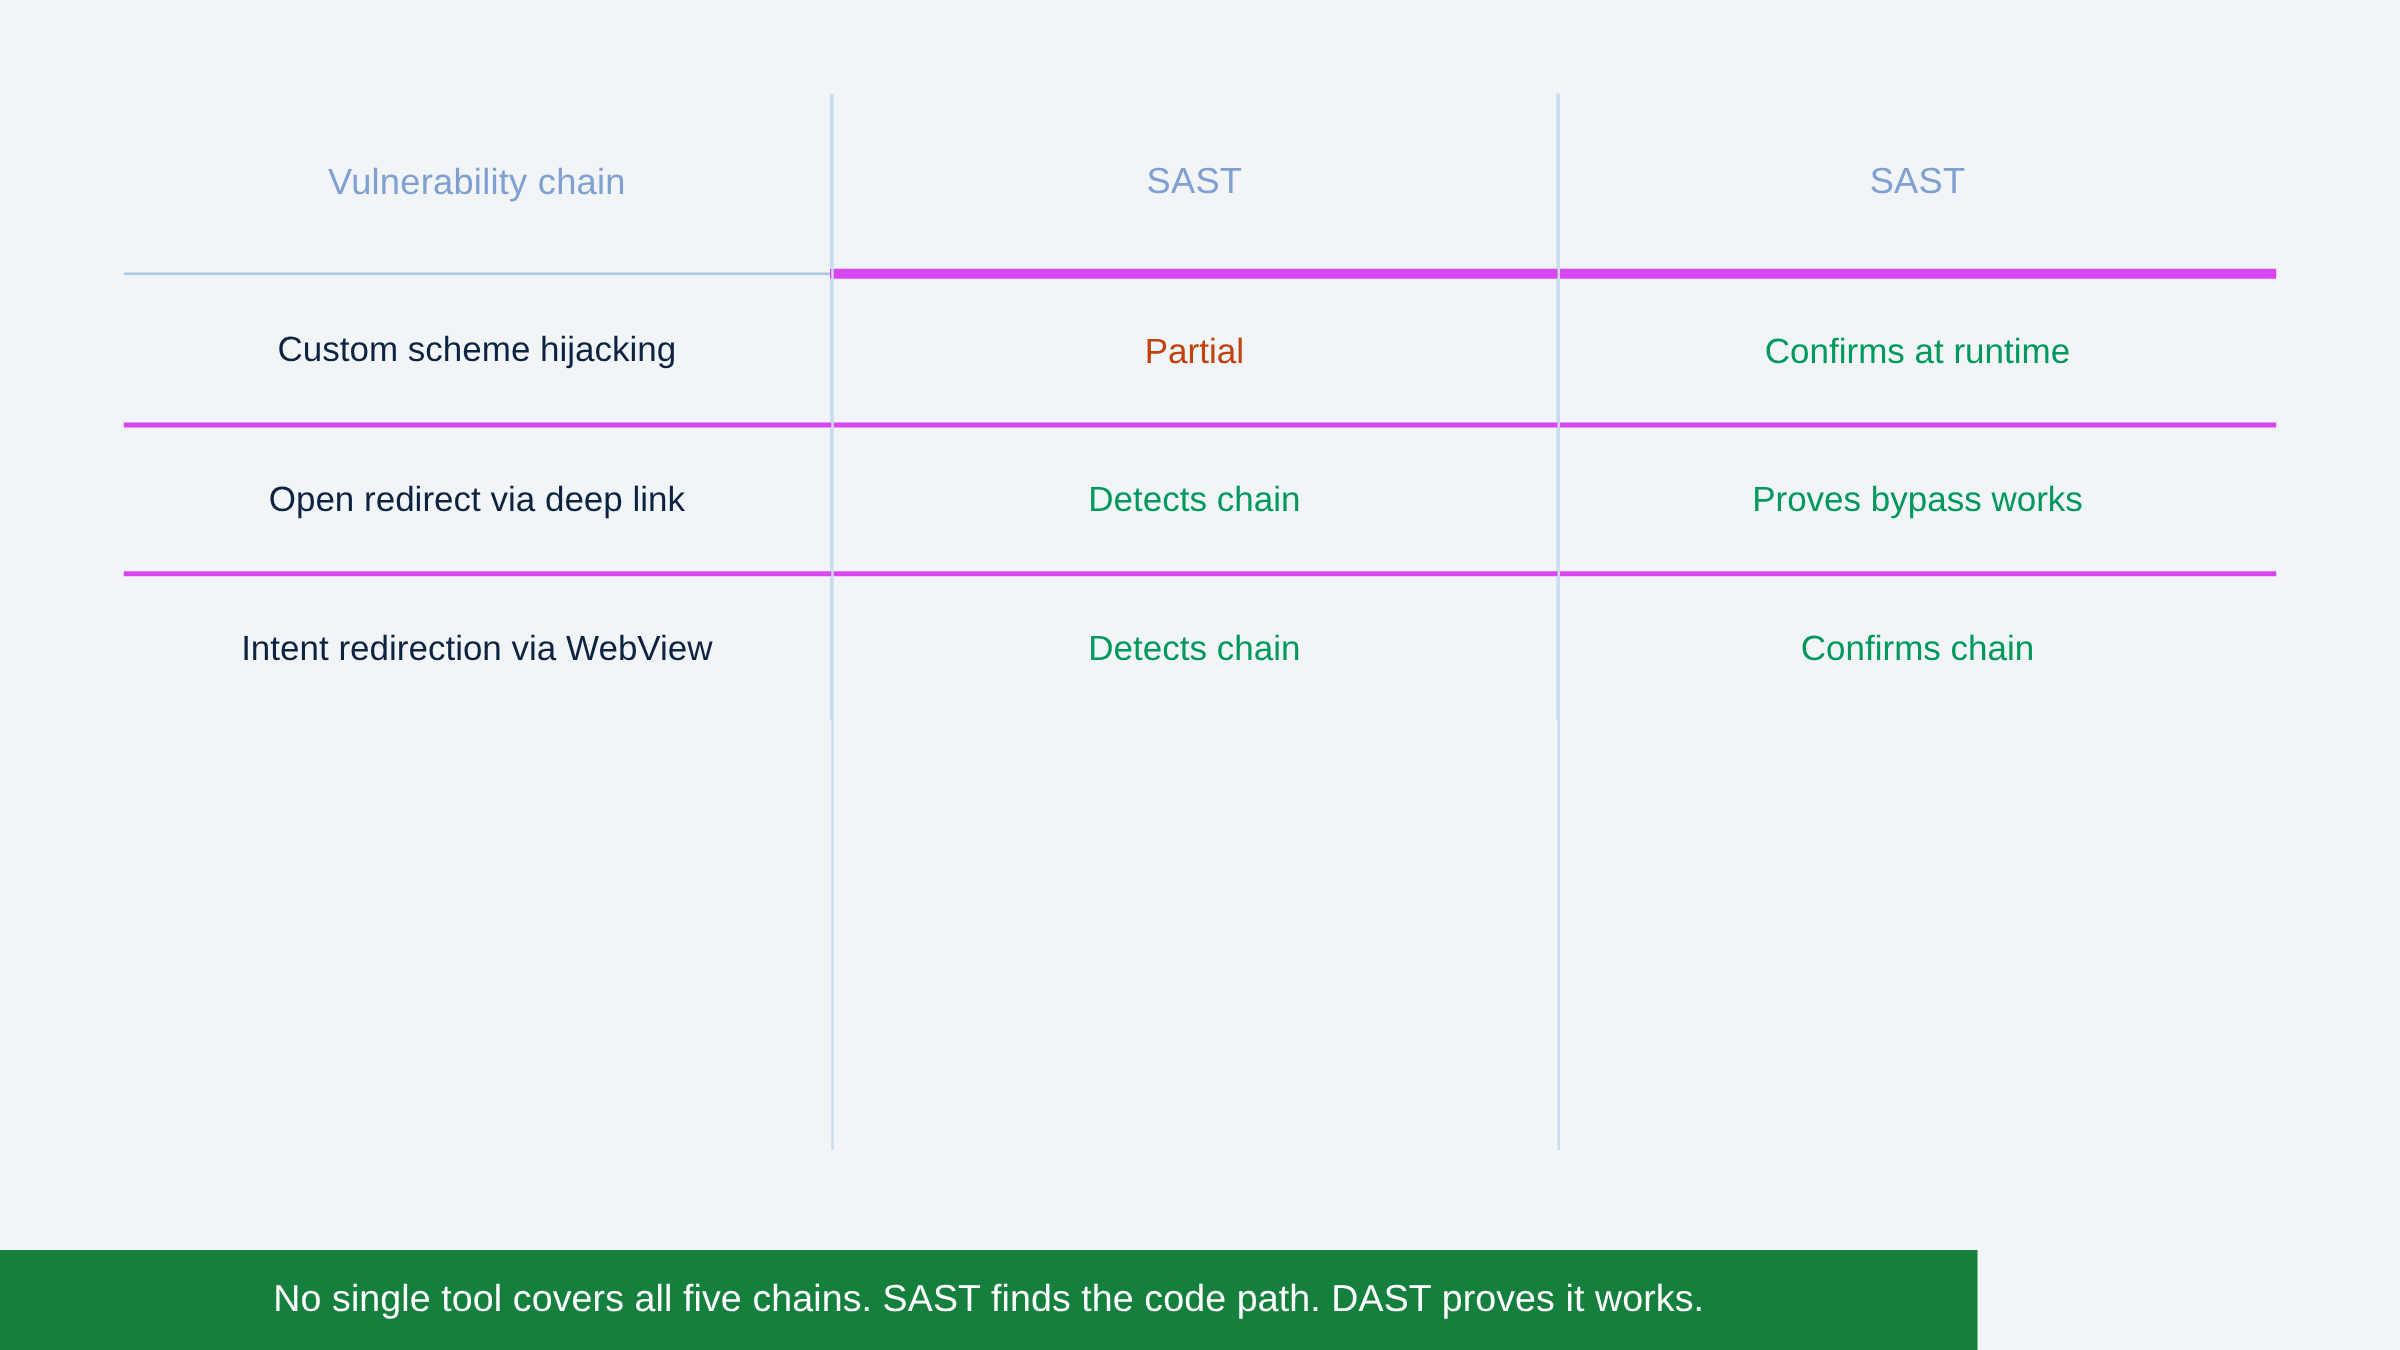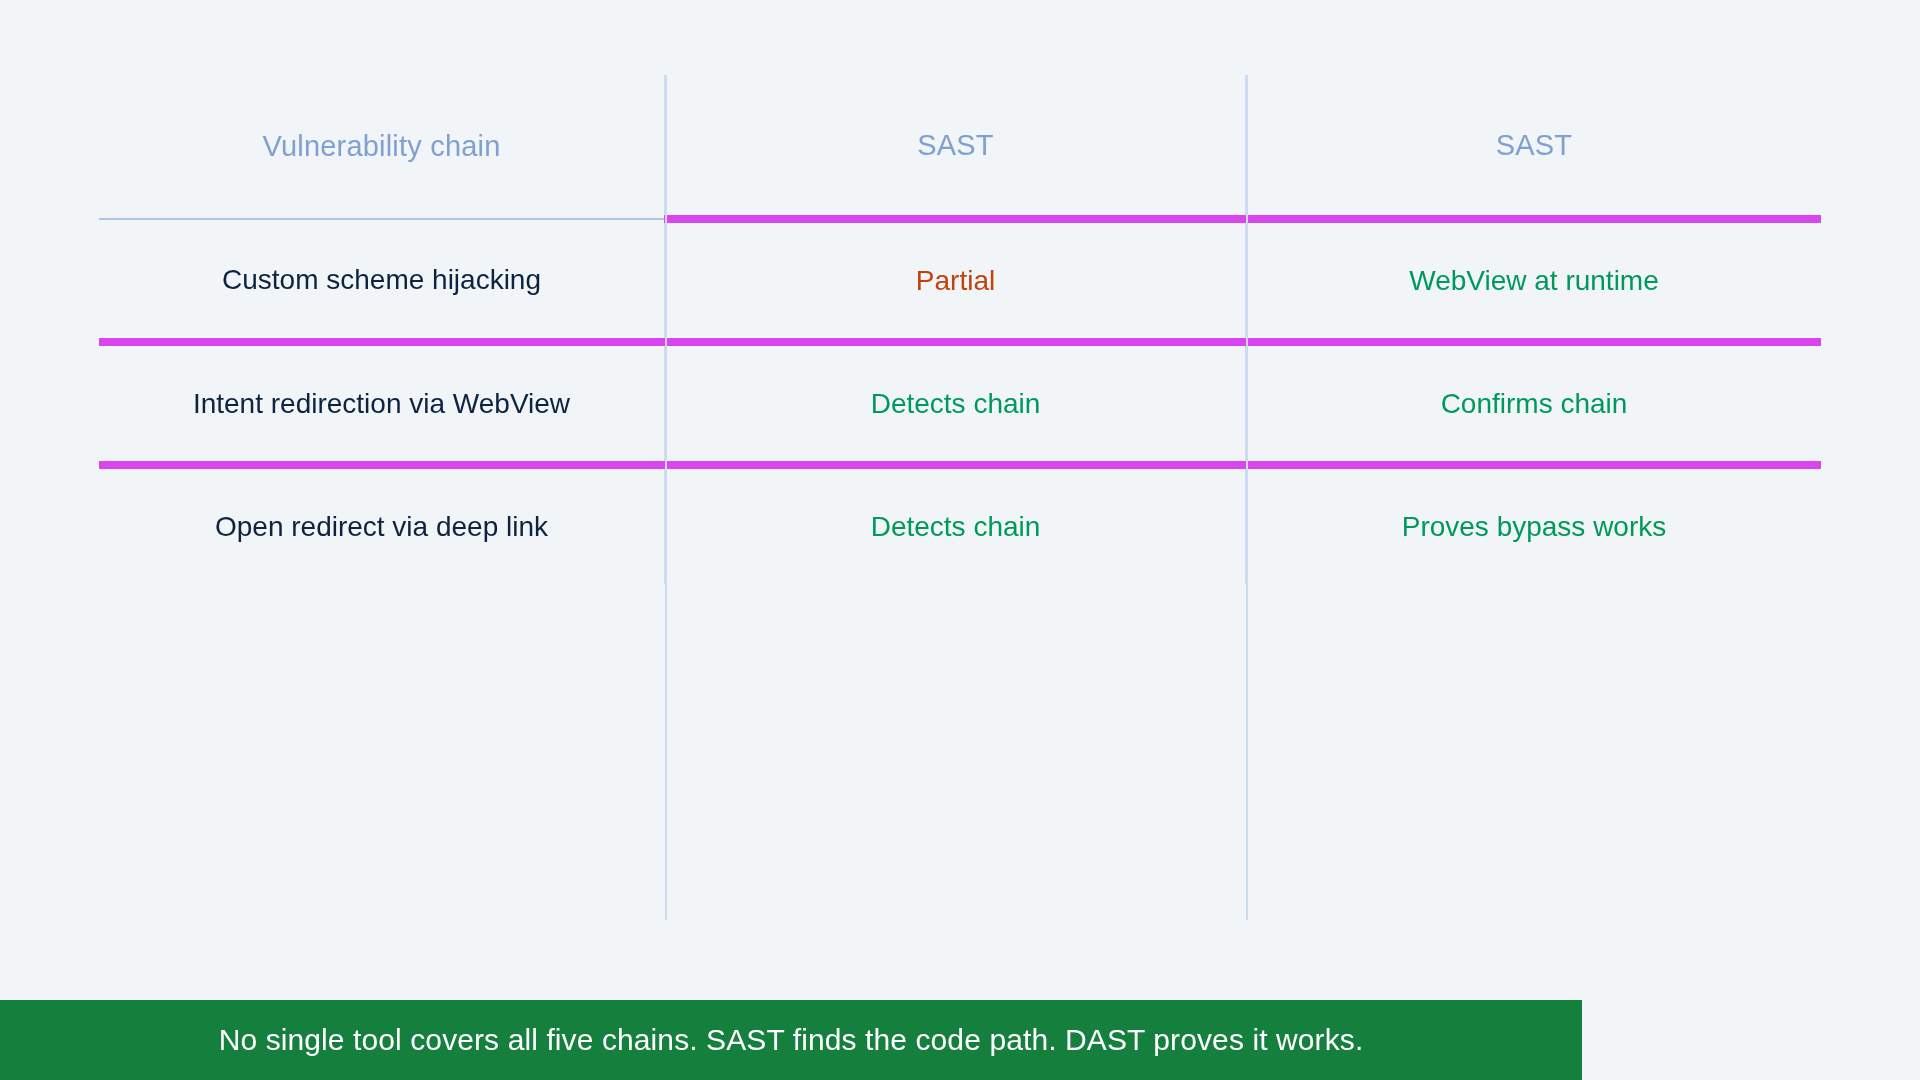--- a/index.html
+++ b/index.html
@@ -73,21 +73,21 @@
   }
 
   
   table.matrix tbody td {
     height: 115px;
     font-size: 28px;
     font-weight: 400;
     line-height: 1.25;
   }
   table.matrix tbody tr td {
-    border-bottom: 8px solid #d946ef;
+    border-bottom: 4px solid #d946ef;
   }
   table.matrix tbody tr:last-child td {
     border-bottom: none;
   }
   table.matrix tbody td.col-sast,
   table.matrix tbody td.col-dast {
     border-left: 2px solid #CBDCF0;
   }
 
   td.col-chain {
@@ -147,33 +147,33 @@
           <th class="col-chain">Vulnerability chain</th>
           <th class="col-sast">SAST</th>
           <th class="col-dast">SAST</th>
         </tr>
       </thead>
       <tbody>
 
         <tr>
           <td class="col-chain">Custom scheme hijacking</td>
           <td class="col-sast st-partial">Partial</td>
-          <td class="col-dast st-good">WebView at runtime</td>
+          <td class="col-dast st-good">Confirms at runtime</td>
+        </tr>
+
+        <tr>
+          <td class="col-chain">Open redirect via deep link</td>
+          <td class="col-sast st-good">Detects chain</td>
+          <td class="col-dast st-good">Proves bypass works</td>
         </tr>
 
         <tr>
           <td class="col-chain">Intent redirection via WebView</td>
           <td class="col-sast st-good">Detects chain</td>
           <td class="col-dast st-good">Confirms chain</td>
-        </tr>
-
-        <tr>
-          <td class="col-chain">Open redirect via deep link</td>
-          <td class="col-sast st-good">Detects chain</td>
-          <td class="col-dast st-good">Proves bypass works</td>
         </tr>
 
 
 
       </tbody>
     </table>
 
     <div class="vrule v1"></div>
     <div class="vrule v2"></div>
 

